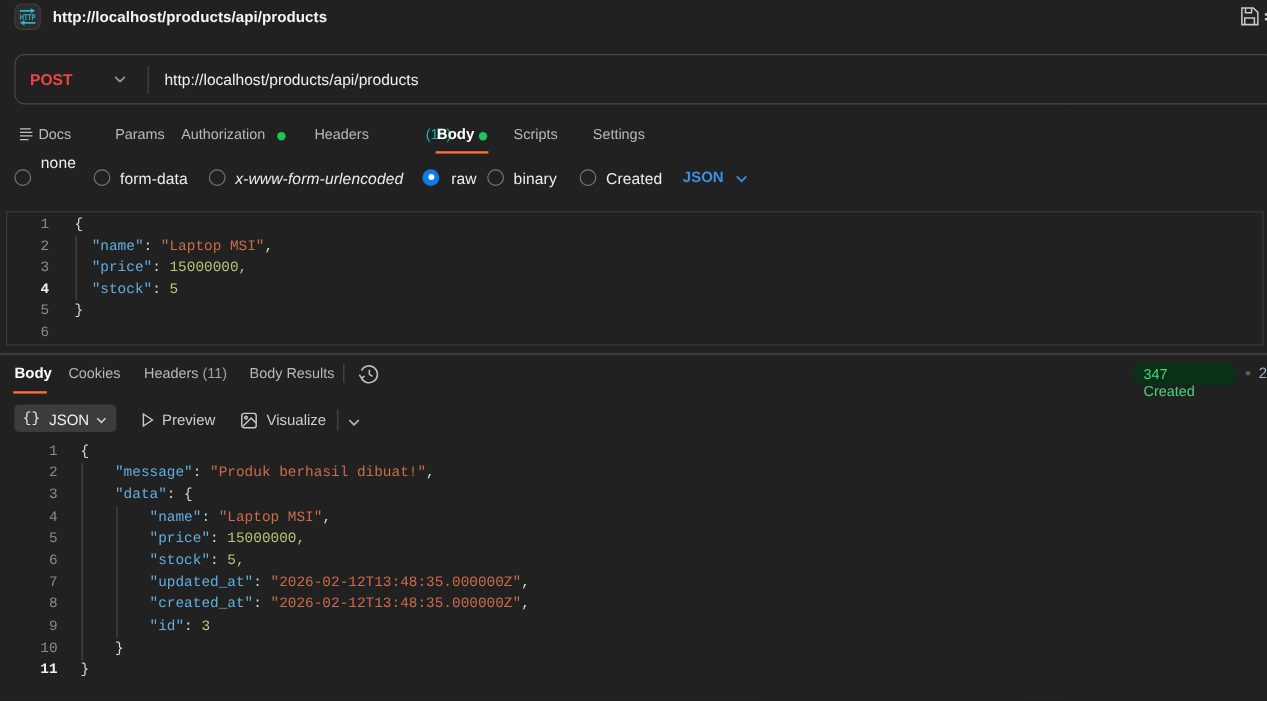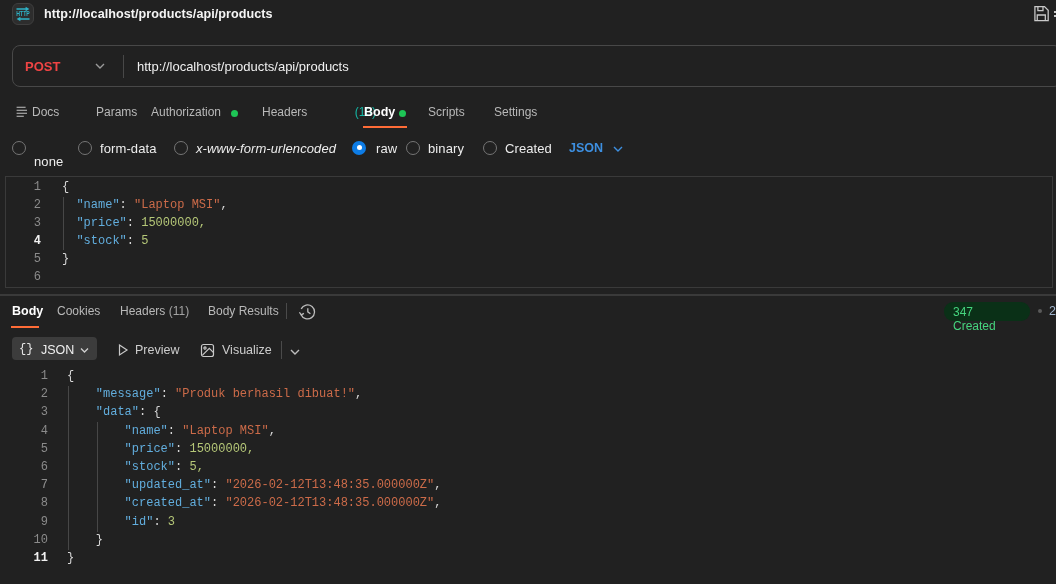--- a/index.html
+++ b/index.html
@@ -62,21 +62,21 @@
   <div class="abs tabtxt" style="left:151px; top:105px;">Authorization</div>
   <div class="gdot" style="left:231px; top:110px;"></div>
   <div class="abs tabtxt" style="left:262px; top:105px;">Headers <span style="color:#14b8a6;margin-left:44px;">(10)</span></div>
   <div class="abs" style="left:364px; top:105px; font-size:12.5px; color:#ffffff; font-weight:bold;">Body</div>
   <div class="gdot" style="left:399px; top:110px;"></div>
   <div class="abs" style="left:363px; top:126px; width:44px; height:2px; background:#ff6c37;"></div>
   <div class="abs tabtxt" style="left:428px; top:105px;">Scripts</div>
   <div class="abs tabtxt" style="left:494px; top:105px;">Settings</div>
 
   <div class="radio" style="left:12px; top:140.5px;"></div>
-  <div class="radlab" style="left:34px; top:154px;">none</div>
+  <div class="radlab" style="left:34px; top:128px;">none</div>
   <div class="radio" style="left:78px; top:140.5px;"></div>
   <div class="radlab" style="left:100px; top:141px;">form-data</div>
   <div class="radio" style="left:174px; top:140.5px;"></div>
   <div class="radlab" style="left:196px; top:141px;font-style:italic;">x-www-form-urlencoded</div>
   <div class="radio sel" style="left:352px; top:140.5px;"></div>
   <div class="radlab" style="left:376px; top:141px;">raw</div>
   <div class="radio" style="left:406px; top:140.5px;"></div>
   <div class="radlab" style="left:428px; top:141px;">binary</div>
   <div class="radio" style="left:483px; top:140.5px;"></div>
   <div class="radlab" style="left:505px; top:141px;">Created</div>

